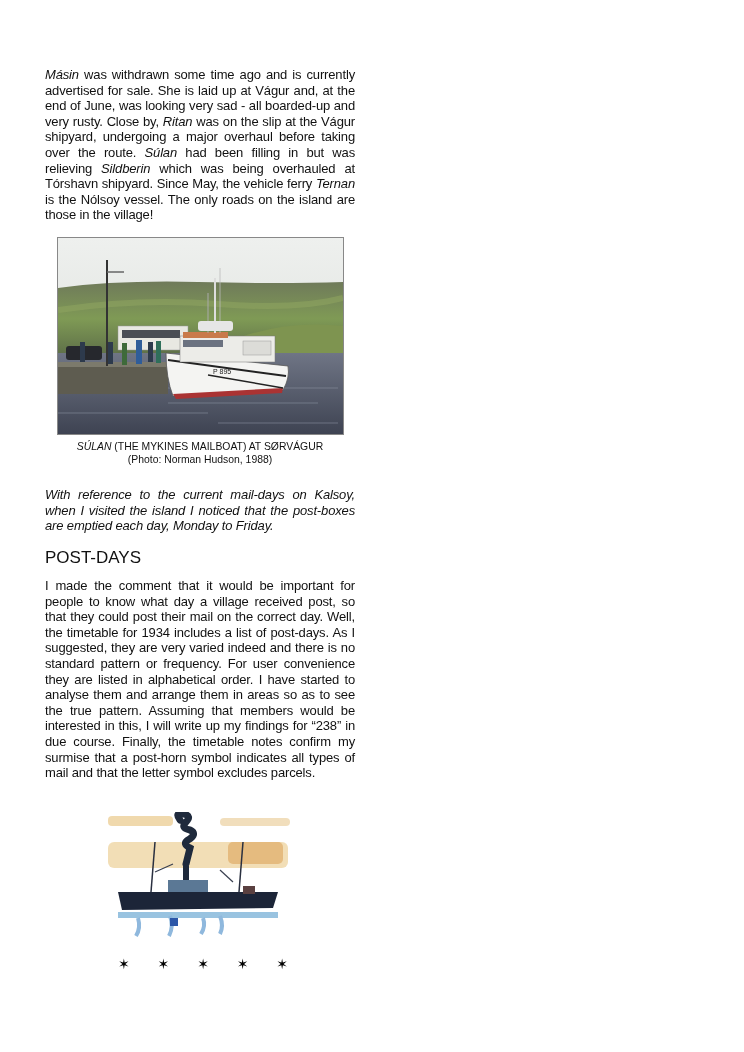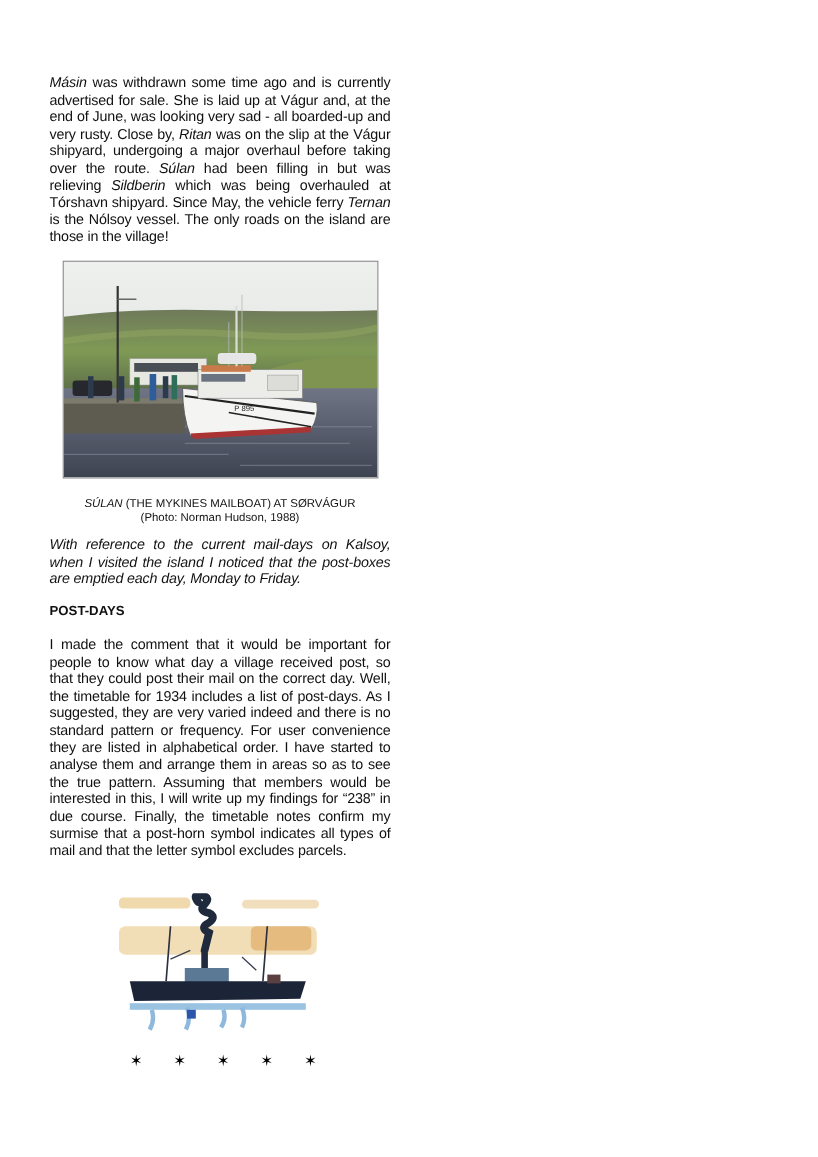--- a/index.html
+++ b/index.html
@@ -3,25 +3,25 @@
 <meta charset="utf-8">
 <style>
   html, body { margin: 0; padding: 0; background: #ffffff; }
   body { width: 744px; height: 1052px; position: relative; overflow: hidden;
          font-family: "Liberation Sans", "DejaVu Sans", sans-serif; color: #111; }
   .para { position: absolute; left: 45px; width: 310px; font-size: 13px;
           line-height: 15.6px; text-align: justify; letter-spacing: -0.15px; }
   .para i { font-style: italic; }
   #p1 { top: 67px; }
   #p2 { top: 487px; font-style: italic; }
-  #heading { position: absolute; left: 45px; top: 548px; font-size: 12px; font-weight: bold; }
+  #heading { position: absolute; left: 45px; top: 548px; font-size: 17px; }
   #p3 { top: 578px; }
   .photo { position: absolute; left: 57px; top: 237px; width: 285px; height: 196px;
            border: 1px solid #888; overflow: hidden; }
-  .caption { position: absolute; left: 45px; width: 310px; top: 452px; text-align: center;
+  .caption { position: absolute; left: 45px; width: 310px; top: 440px; text-align: center;
              font-size: 10.4px; line-height: 13px; }
   .sketch { position: absolute; left: 108px; top: 812px; width: 185px; height: 140px; }
   .stars { position: absolute; left: 118px; top: 956px; width: 170px; display: flex;
            justify-content: space-between; font-size: 14px; color: #000; }
 </style>
 </head>
 <body>
 
 <div class="para" id="p1">
   <i>Másin</i><span> was withdrawn some time ago and is currently advertised for sale.  She is laid up at Vágur and, at the end of June, was looking very sad - all boarded-up and very rusty.  Close by, </span><i>Ritan</i><span> was on the slip at the Vágur shipyard, undergoing a major overhaul before taking over the route.  </span><i>Súlan</i><span> had been filling in but was relieving </span><i>Sildberin</i><span> which was being overhauled at Tórshavn shipyard.  Since May, the vehicle ferry </span><i>Ternan</i><span> is the Nólsoy vessel.  The only roads on the island are those in the village!</span>

